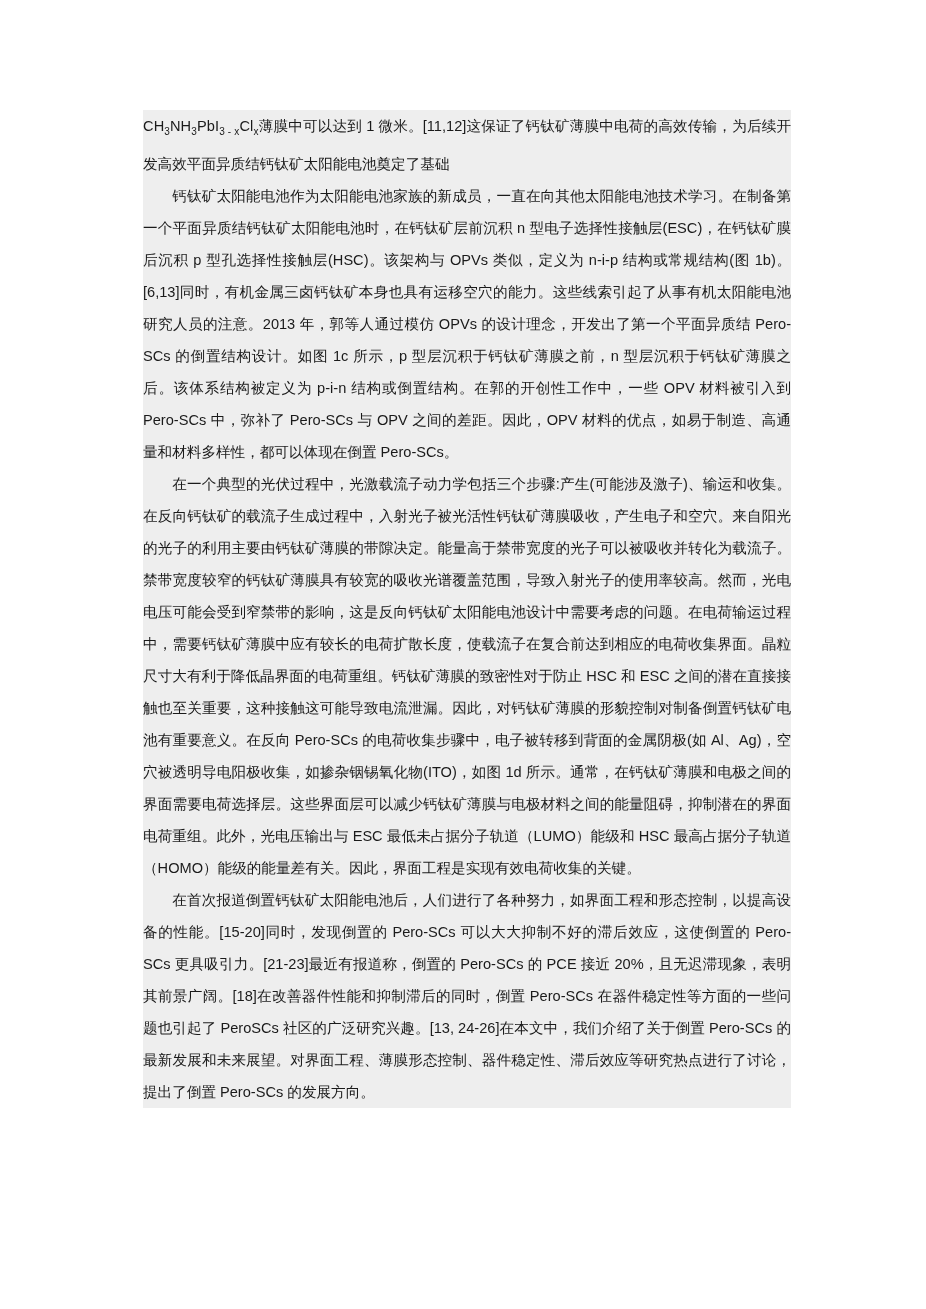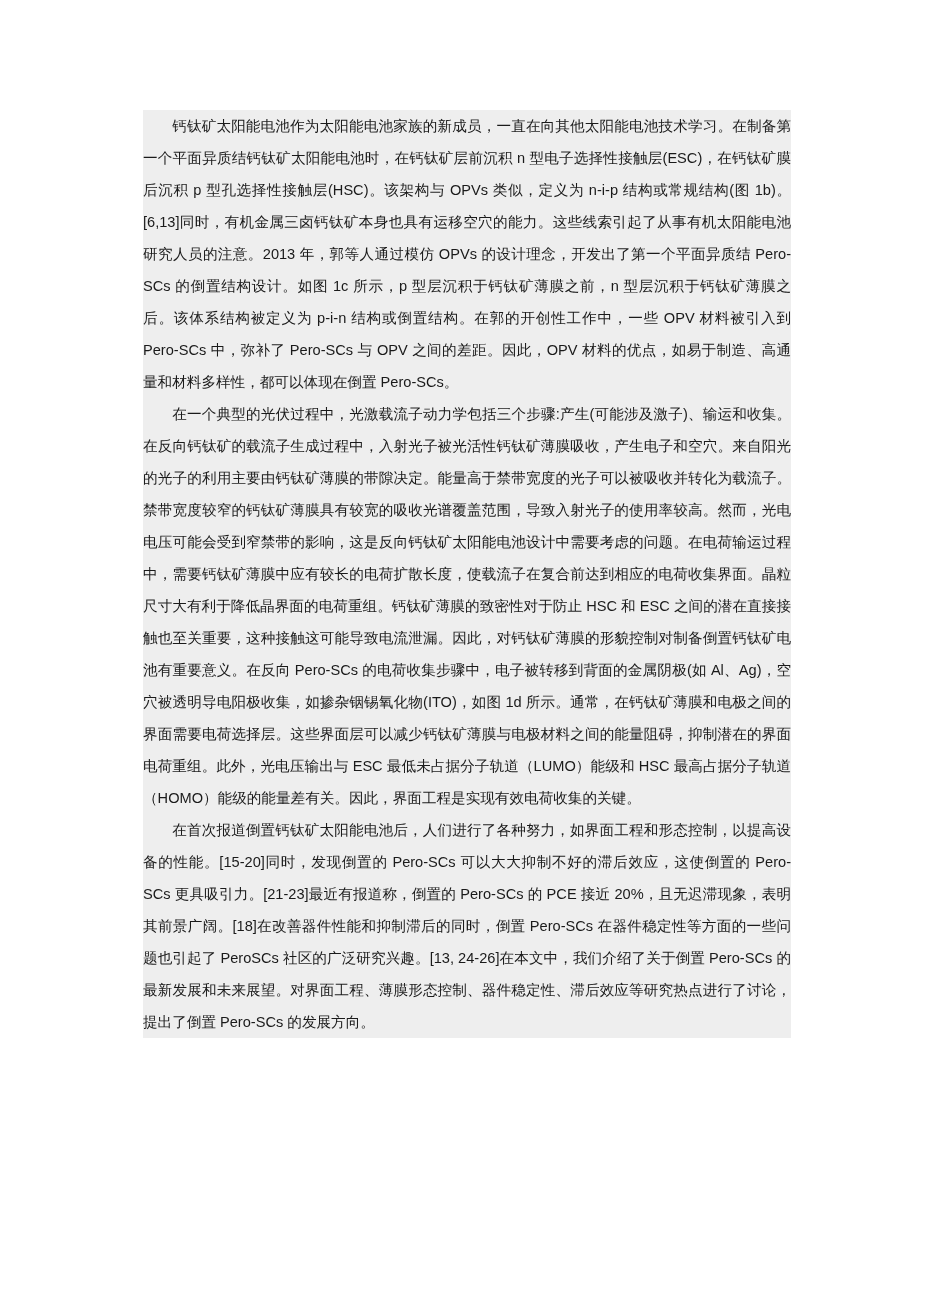--- a/index.html
+++ b/index.html
@@ -48,20 +48,23 @@
   .formula {
     letter-spacing: 0.1px;
   }
 </style>
 </head>
 <body>
 
 <div class="page">
   <div class="doc-body">
 
+    <p class="first">
+      <span class="formula">CH<sub>3</sub>NH<sub>3</sub>PbI<sub>3 - x</sub>Cl<sub>x</sub></span><span>薄膜中可以达到 1 微米。[11,12]这保证了钙钛矿薄膜中电荷的高效传输，为后续开发高效平面异质结钙钛矿太阳能电池奠定了基础</span>
+    </p>
 
     <p class="indent">钙钛矿太阳能电池作为太阳能电池家族的新成员，一直在向其他太阳能电池技术学习。在制备第一个平面异质结钙钛矿太阳能电池时，在钙钛矿层前沉积 n 型电子选择性接触层(ESC)，在钙钛矿膜后沉积 p 型孔选择性接触层(HSC)。该架构与 OPVs 类似，定义为 n-i-p 结构或常规结构(图 1b)。[6,13]同时，有机金属三卤钙钛矿本身也具有运移空穴的能力。这些线索引起了从事有机太阳能电池研究人员的注意。2013 年，郭等人通过模仿 OPVs 的设计理念，开发出了第一个平面异质结 Pero-SCs 的倒置结构设计。如图 1c 所示，p 型层沉积于钙钛矿薄膜之前，n 型层沉积于钙钛矿薄膜之后。该体系结构被定义为 p-i-n 结构或倒置结构。在郭的开创性工作中，一些 OPV 材料被引入到 Pero-SCs 中，弥补了 Pero-SCs 与 OPV 之间的差距。因此，OPV 材料的优点，如易于制造、高通量和材料多样性，都可以体现在倒置 Pero-SCs。</p>
 
     <p class="indent">在一个典型的光伏过程中，光激载流子动力学包括三个步骤:产生(可能涉及激子)、输运和收集。在反向钙钛矿的载流子生成过程中，入射光子被光活性钙钛矿薄膜吸收，产生电子和空穴。来自阳光的光子的利用主要由钙钛矿薄膜的带隙决定。能量高于禁带宽度的光子可以被吸收并转化为载流子。禁带宽度较窄的钙钛矿薄膜具有较宽的吸收光谱覆盖范围，导致入射光子的使用率较高。然而，光电电压可能会受到窄禁带的影响，这是反向钙钛矿太阳能电池设计中需要考虑的问题。在电荷输运过程中，需要钙钛矿薄膜中应有较长的电荷扩散长度，使载流子在复合前达到相应的电荷收集界面。晶粒尺寸大有利于降低晶界面的电荷重组。钙钛矿薄膜的致密性对于防止 HSC 和 ESC 之间的潜在直接接触也至关重要，这种接触这可能导致电流泄漏。因此，对钙钛矿薄膜的形貌控制对制备倒置钙钛矿电池有重要意义。在反向 Pero-SCs 的电荷收集步骤中，电子被转移到背面的金属阴极(如 Al、Ag)，空穴被透明导电阳极收集，如掺杂铟锡氧化物(ITO)，如图 1d 所示。通常，在钙钛矿薄膜和电极之间的界面需要电荷选择层。这些界面层可以减少钙钛矿薄膜与电极材料之间的能量阻碍，抑制潜在的界面电荷重组。此外，光电压输出与 ESC 最低未占据分子轨道（LUMO）能级和 HSC 最高占据分子轨道（HOMO）能级的能量差有关。因此，界面工程是实现有效电荷收集的关键。</p>
 
     <p class="indent">在首次报道倒置钙钛矿太阳能电池后，人们进行了各种努力，如界面工程和形态控制，以提高设备的性能。[15-20]同时，发现倒置的 Pero-SCs 可以大大抑制不好的滞后效应，这使倒置的 Pero-SCs 更具吸引力。[21-23]最近有报道称，倒置的 Pero-SCs 的 PCE 接近 20%，且无迟滞现象，表明其前景广阔。[18]在改善器件性能和抑制滞后的同时，倒置 Pero-SCs 在器件稳定性等方面的一些问题也引起了 PeroSCs 社区的广泛研究兴趣。[13, 24-26]在本文中，我们介绍了关于倒置 Pero-SCs 的最新发展和未来展望。对界面工程、薄膜形态控制、器件稳定性、滞后效应等研究热点进行了讨论，提出了倒置 Pero-SCs 的发展方向。</p>
 
   </div>
 </div>
 

